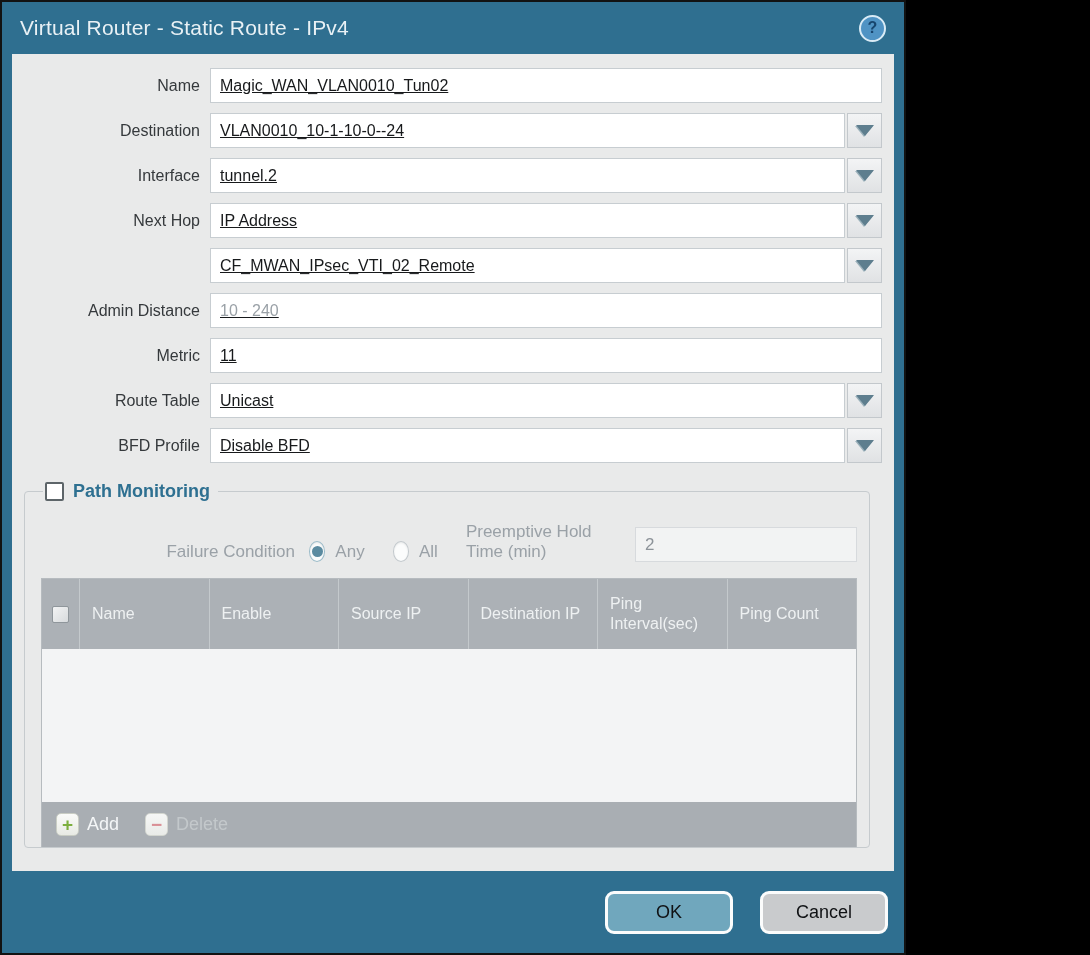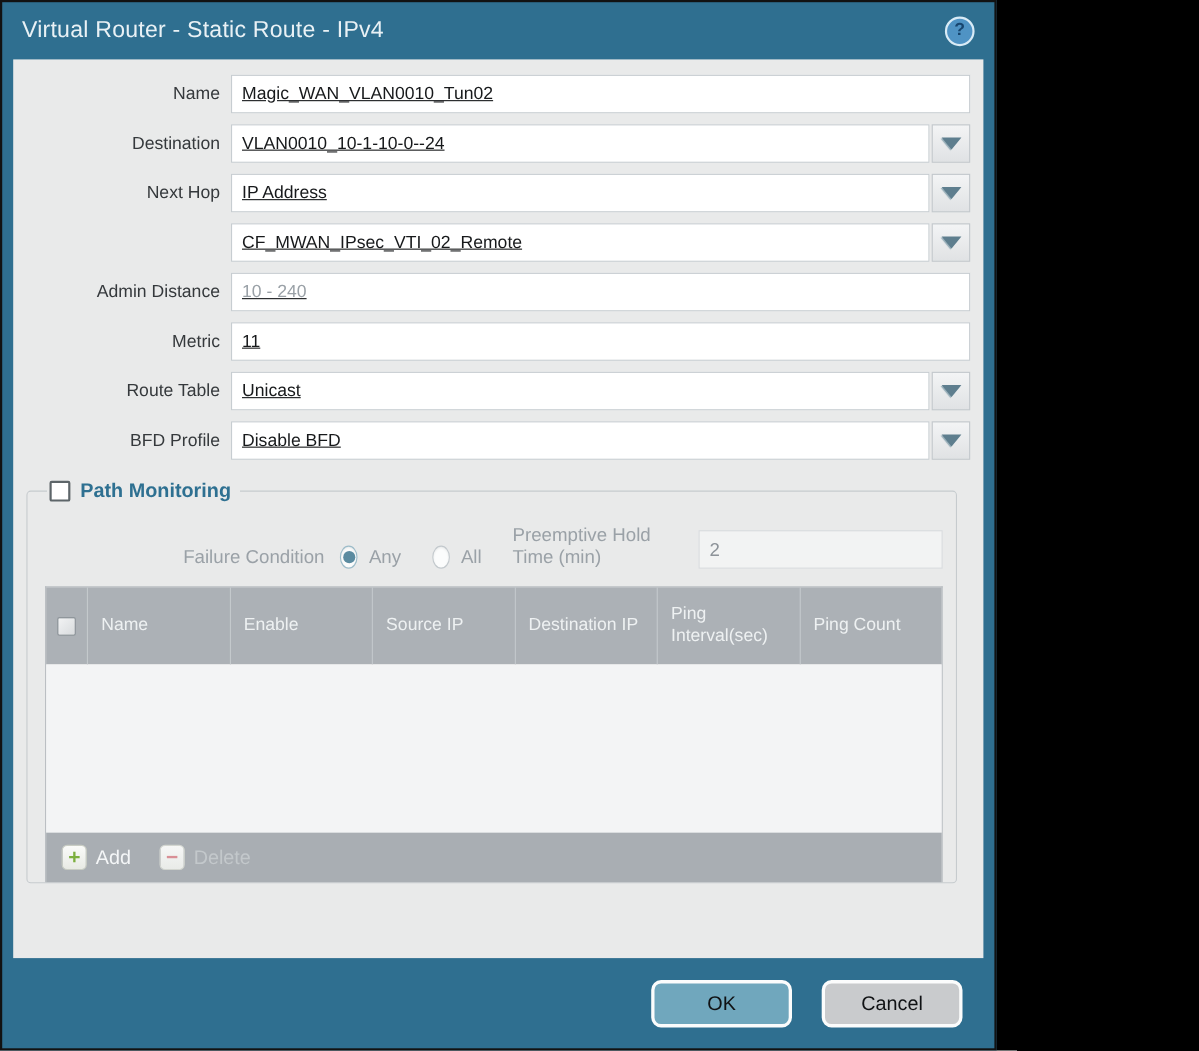--- a/index.html
+++ b/index.html
@@ -164,21 +164,21 @@
   }
   .tf-icon.plus { color: #7caf3e; }
   .tf-icon.minus { color: #d98f96; background: linear-gradient(#f6f7f6, #e9ebe8); border-color: #d3d6d0; }
   .tf-label-add { color: #f4f6f7; font-size: 18px; }
   .tf-label-del { color: #c3c8cb; font-size: 18px; }
 
   
   .footer {
     flex: 0 0 82px;
     display: flex; align-items: center; justify-content: flex-end;
-    gap: 15px; padding-right: 29px;
+    gap: 15px; padding-right: 16px;
   }
   .btn {
     width: 128px; height: 43px;
     border-radius: 9px;
     border: 3px solid #fbfcfc;
     font-family: "Liberation Sans", sans-serif;
     font-size: 18px; color: #101214;
     cursor: pointer;
   }
   .btn-ok { background: #70a7bd; }
@@ -202,20 +202,27 @@
     </div>
 
     <div class="form-row">
       <div class="flabel">Destination</div>
       <input type="text" value="VLAN0010_10-1-10-0--24" style="">
       <div class="dd-btn">
         <span class="chevron-down"></span>
       </div>
     </div>
 
+    <div class="form-row">
+      <div class="flabel">Interface</div>
+      <input type="text" value="tunnel.2" style="">
+      <div class="dd-btn">
+        <span class="chevron-down"></span>
+      </div>
+    </div>
 
     <div class="form-row">
       <div class="flabel">Next Hop</div>
       <input type="text" value="IP Address" style="">
       <div class="dd-btn">
         <span class="chevron-down"></span>
       </div>
     </div>
 
     <div class="form-row">

